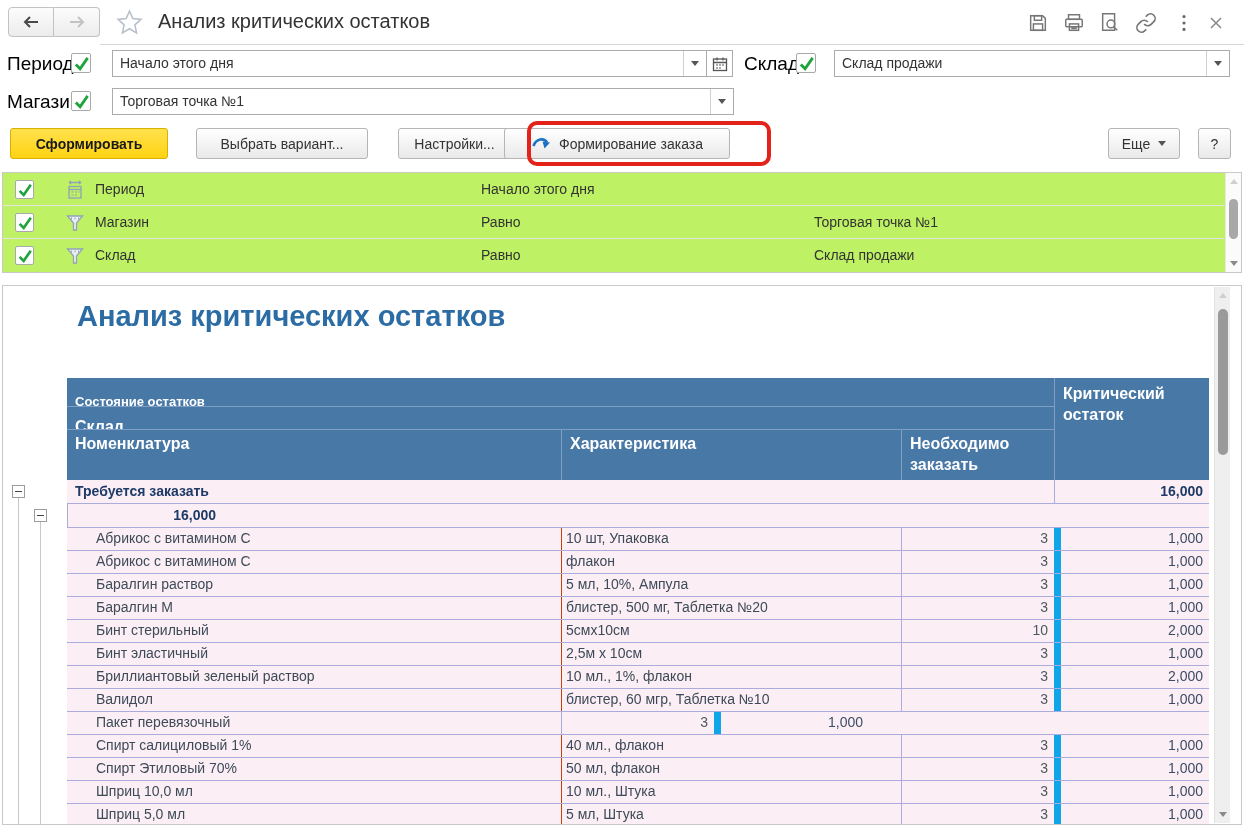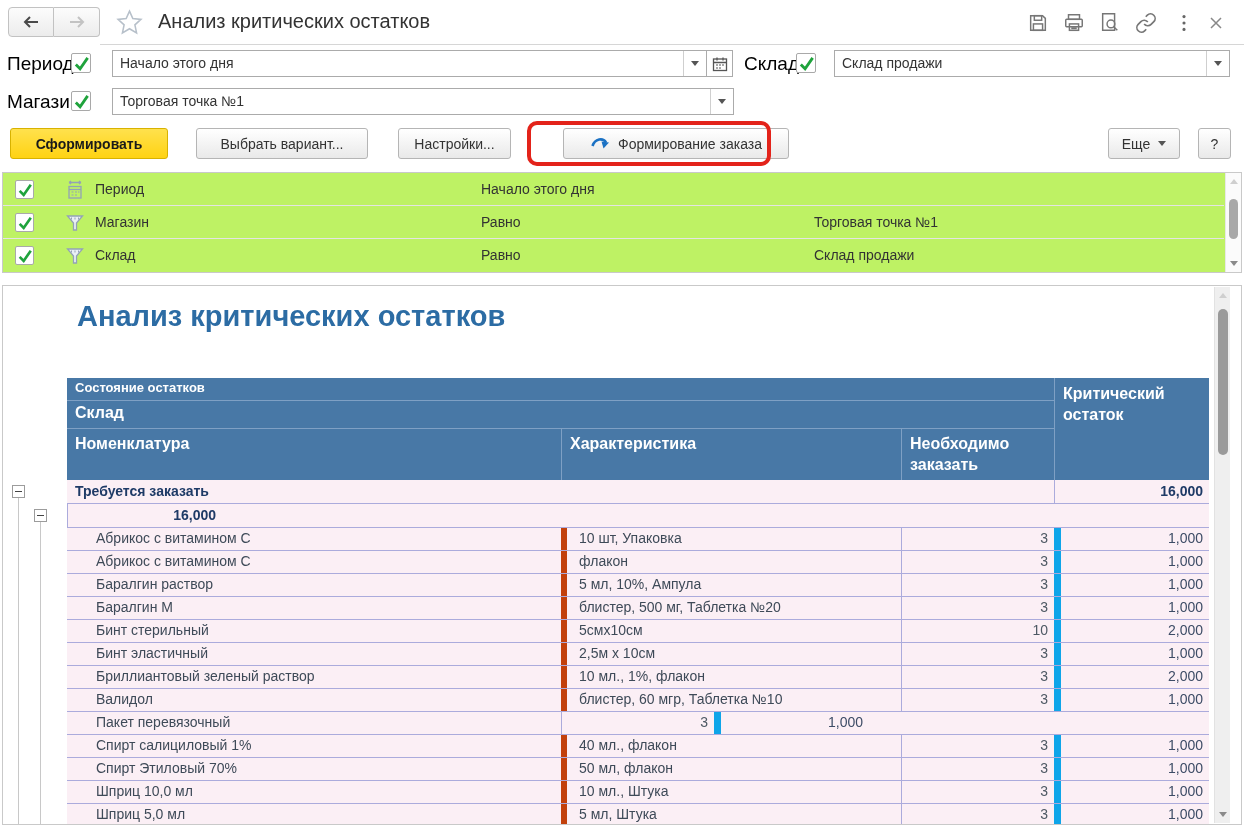--- a/index.html
+++ b/index.html
@@ -44,34 +44,34 @@
   .tri-down-d { width:0; height:0; border-left:4px solid transparent; border-right:4px solid transparent; border-top:5px solid #8A8A8A; }
 
   
   .rpanel { position:absolute; left:2px; top:285px; width:1240px; height:540px; border:1px solid #C9C9C9; background:#fff; overflow:hidden; }
   .exp { position:absolute; width:13px; height:13px; border:1px solid #9C9C9C; background:#fff; cursor:pointer; }
   .exp i { position:absolute; left:2px; right:2px; top:5px; height:1px; background:#444; }
   .tline { position:absolute; width:1px; background:#C8C8C8; }
   .rtitle { position:absolute; left:74px; top:14px; font-size:29px; font-weight:bold; color:#2C6CA4; white-space:nowrap; }
   .rtable { position:absolute; left:64px; top:92px; width:1142px; }
   .rhead { position:relative; height:102px; background:#4878A6; }
-  .hc { position:absolute; color:#fff; font-weight:bold; padding:0 8px; overflow:hidden; }
+  .hc { position:absolute; color:#fff; font-weight:bold; padding:14px 8px; overflow:hidden; }
   .hA   { left:0; top:0; width:987px; height:23px; font-size:13px; line-height:19px; border-bottom:1px solid #7FA0C4; }
   .hB   { left:0; top:23px; width:987px; height:28px; font-size:16px; line-height:24px; border-bottom:1px solid #7FA0C4; }
   .hCrit{ left:987px; top:0; width:155px; height:102px; font-size:16px; line-height:21px; padding-top:5px; border-left:1px solid #7FA0C4; }
   .hC1  { left:0; top:51px; width:494px; height:51px; font-size:16px; line-height:21px; padding-top:4px; }
   .hC2  { left:494px; top:51px; width:340px; height:51px; font-size:16px; line-height:21px; padding-top:4px; border-left:1px solid #7FA0C4; }
   .hC3  { left:834px; top:51px; width:153px; height:51px; font-size:16px; line-height:21px; padding-top:4px; border-left:1px solid #7FA0C4; }
   .grow { display:flex; height:24px; background:#FBEFF5; border-bottom:1px solid #ABABDC; font-weight:bold; color:#1E3A66; font-size:14px; }
   .grow .lbl { width:987px; padding-left:8px; line-height:22px; white-space:nowrap; overflow:hidden; }
   .grow.lvl2 .lbl { padding-left:24px; }
   .grow .crit { width:155px; border-left:1px solid #ABABDC; text-align:right; padding-right:6px; line-height:22px; }
   .drow { display:flex; height:23px; background:#FBEFF5; border-bottom:1px solid #ABABDC; font-size:14px; color:#3E4A58; }
   .drow .c1 { width:494px; padding-left:29px; line-height:21px; white-space:nowrap; overflow:hidden; }
-  .drow .c2 { width:340px; border-left:6px solid #c2410c; padding-left:12px; line-height:21px; white-space:nowrap; overflow:hidden; }
+  .drow .c2 { width:340px; border-left:1px solid #c2410c; padding-left:4px; line-height:21px; white-space:nowrap; overflow:hidden; }
   .drow .c3 { width:153px; border-left:1px solid #ABABDC; text-align:right; padding-right:6px; line-height:21px; color:#4E5964; }
   .drow .c4 { width:155px; border-left:7px solid #0ea5e9; text-align:right; padding-right:6px; line-height:21px; color:#3D4C66; }
   .rscroll { position:absolute; top:1px; right:11px; bottom:1px; width:16px; background:#EFEFEF; border-left:1px solid #E2E2E2; }
   .rscroll .thumb { position:absolute; left:3px; top:22px; width:10px; height:146px; background:#9A9A9A; border-radius:6px; cursor:pointer; }
 </style>
 </head>
 <body>
 
 <div id="app">
 
@@ -177,21 +177,21 @@
   <div class="combo" style="left:112px; top:88px; width:622px">
     <span class="txt">Торговая точка №1</span>
     <span class="dd">
         <span class="tri-down"></span>
       </span>
   </div>
 
   <button class="btn primary" style="left:10px; top:128px; width:158px">Сформировать</button>
   <button class="btn" style="left:196px; top:128px; width:172px">Выбрать вариант...</button>
   <button class="btn" style="left:398px; top:128px; width:113px">Настройки...</button>
-  <button class="btn" style="left:563px; top:128px; width:226px">
+  <button class="btn" style="left:504px; top:128px; width:226px">
     <svg width="20" height="17" viewBox="0 0 20 17">
         <path d="M2.5 11 C5 3.5, 13 2.5, 16 7.5" stroke="#1C72C4" stroke-width="2.6" fill="none"></path>
         <polygon points="11.5,6.5 19,7.5 13.5,13.5" fill="#1C72C4"></polygon>
       </svg>
     <span>Формирование заказа</span>
   </button>
   <div class="annot"></div>
   <button class="btn" style="left:1108px; top:128px; width:72px">
     <span>Еще</span>
     <span class="tri-down"></span>

